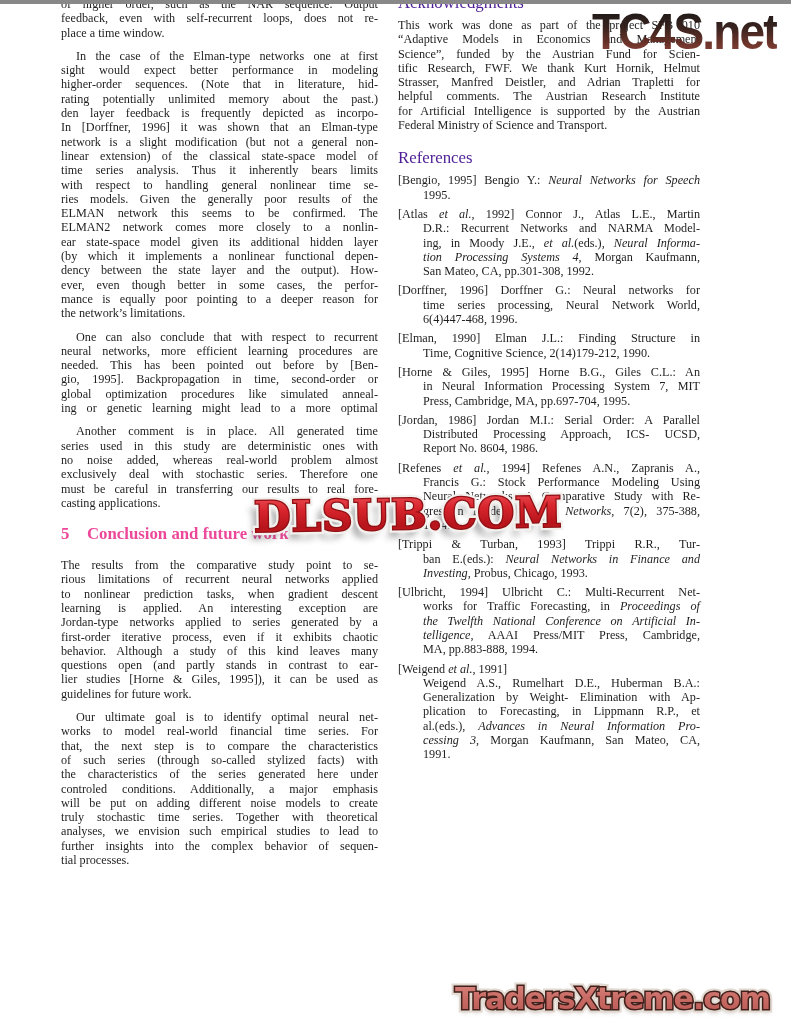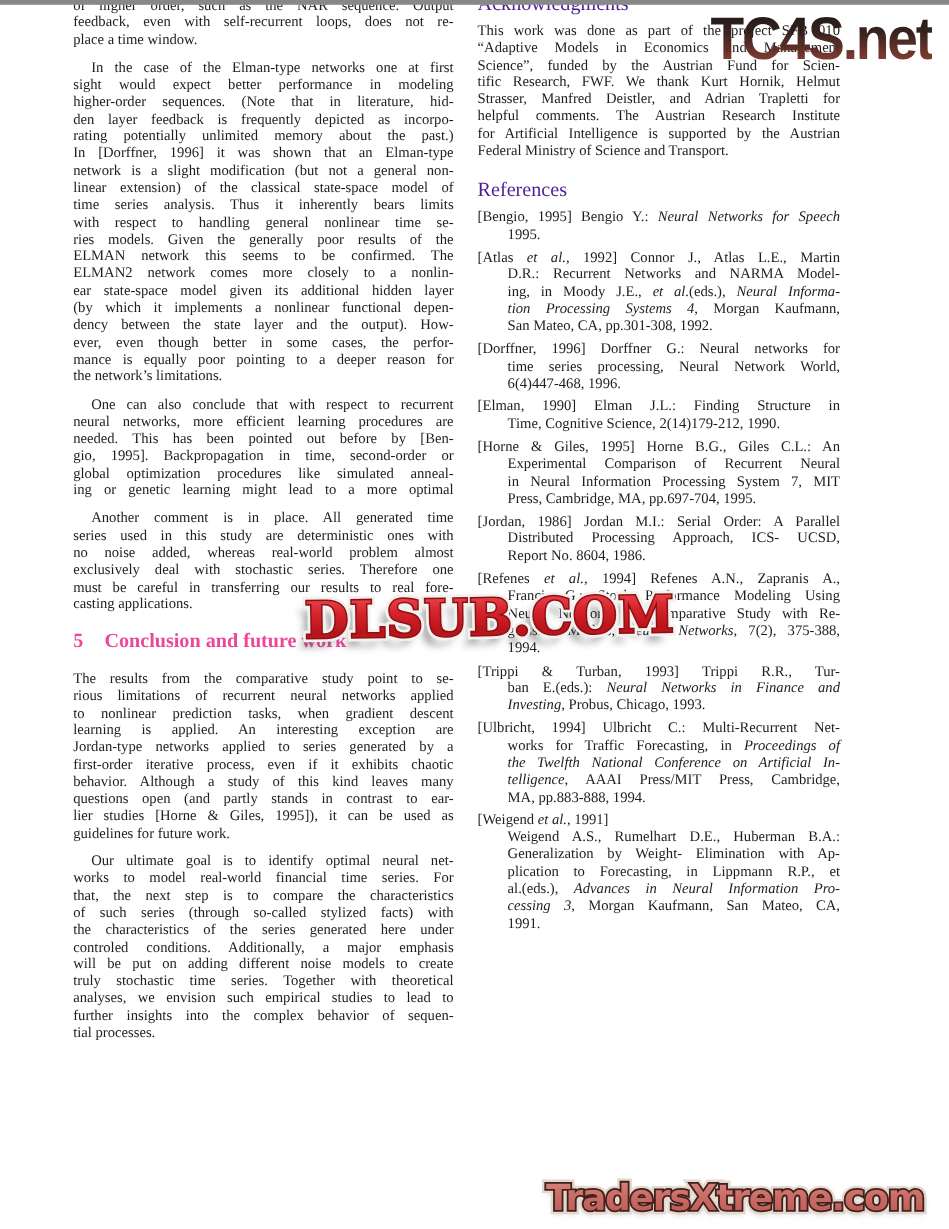--- a/index.html
+++ b/index.html
@@ -95,22 +95,22 @@
   <div id="left-col" class="col">
       <div class="para no-gap">
         <div class="tl"><span>of higher order, such as the NAR sequence.  Output</span></div>
         <div class="tl"><span>feedback, even with self-recurrent loops, does not re-</span></div>
         <div class="tl nj"><span>place a time window.</span></div>
       </div>
       <div class="para">
         <div class="tl ind"><span>In the case of the Elman-type networks one at first</span></div>
         <div class="tl"><span>sight would expect better performance in modeling</span></div>
         <div class="tl"><span>higher-order sequences. (Note that in literature, hid-</span></div>
+        <div class="tl"><span>rating potentially unlimited memory about the past.)</span></div>
         <div class="tl"><span>den layer feedback is frequently depicted as incorpo-</span></div>
-        <div class="tl"><span>rating potentially unlimited memory about the past.)</span></div>
         <div class="tl"><span>In [Dorffner, 1996] it was shown that an Elman-type</span></div>
         <div class="tl"><span>network is a slight modification (but not a general non-</span></div>
         <div class="tl"><span>linear extension) of the classical state-space model of</span></div>
         <div class="tl"><span>time series analysis.  Thus it inherently bears limits</span></div>
         <div class="tl"><span>with respect to handling general nonlinear time se-</span></div>
         <div class="tl"><span>ries models.  Given the generally poor results of the</span></div>
         <div class="tl"><span>ELMAN network this seems to be confirmed.  The</span></div>
         <div class="tl"><span>ELMAN2 network comes more closely to a nonlin-</span></div>
         <div class="tl"><span>ear state-space model given its additional hidden layer</span></div>
         <div class="tl"><span>(by which it implements a nonlinear functional depen-</span></div>
@@ -192,21 +192,20 @@
           <div class="tl"><span>[Dorffner, 1996] Dorffner G.:  Neural networks for</span></div>
           <div class="tl cont"><span>time series processing, Neural Network World,</span></div>
           <div class="tl cont nj"><span>6(4)447-468, 1996.</span></div>
         </div>
         <div class="ref">
           <div class="tl"><span>[Elman, 1990] Elman J.L.:   Finding  Structure  in</span></div>
           <div class="tl cont nj"><span>Time, Cognitive Science, 2(14)179-212, 1990.</span></div>
         </div>
         <div class="ref">
           <div class="tl"><span>[Horne &amp; Giles, 1995] Horne B.G., Giles C.L.:  An</span></div>
-          <div class="tl cont"><span>Experimental Comparison of Recurrent Neural</span></div>
           <div class="tl cont"><span>in Neural Information Processing System 7, MIT</span></div>
           <div class="tl cont nj"><span>Press, Cambridge, MA, pp.697-704, 1995.</span></div>
         </div>
         <div class="ref">
           <div class="tl"><span>[Jordan, 1986] Jordan M.I.: Serial Order: A Parallel</span></div>
           <div class="tl cont"><span>Distributed Processing Approach, ICS- UCSD,</span></div>
           <div class="tl cont nj"><span>Report No. 8604, 1986.</span></div>
         </div>
         <div class="ref">
           <div class="tl"><span>[Refenes </span><span class="it">et al.</span><span>, 1994]  Refenes  A.N.,   Zapranis  A.,</span></div>

